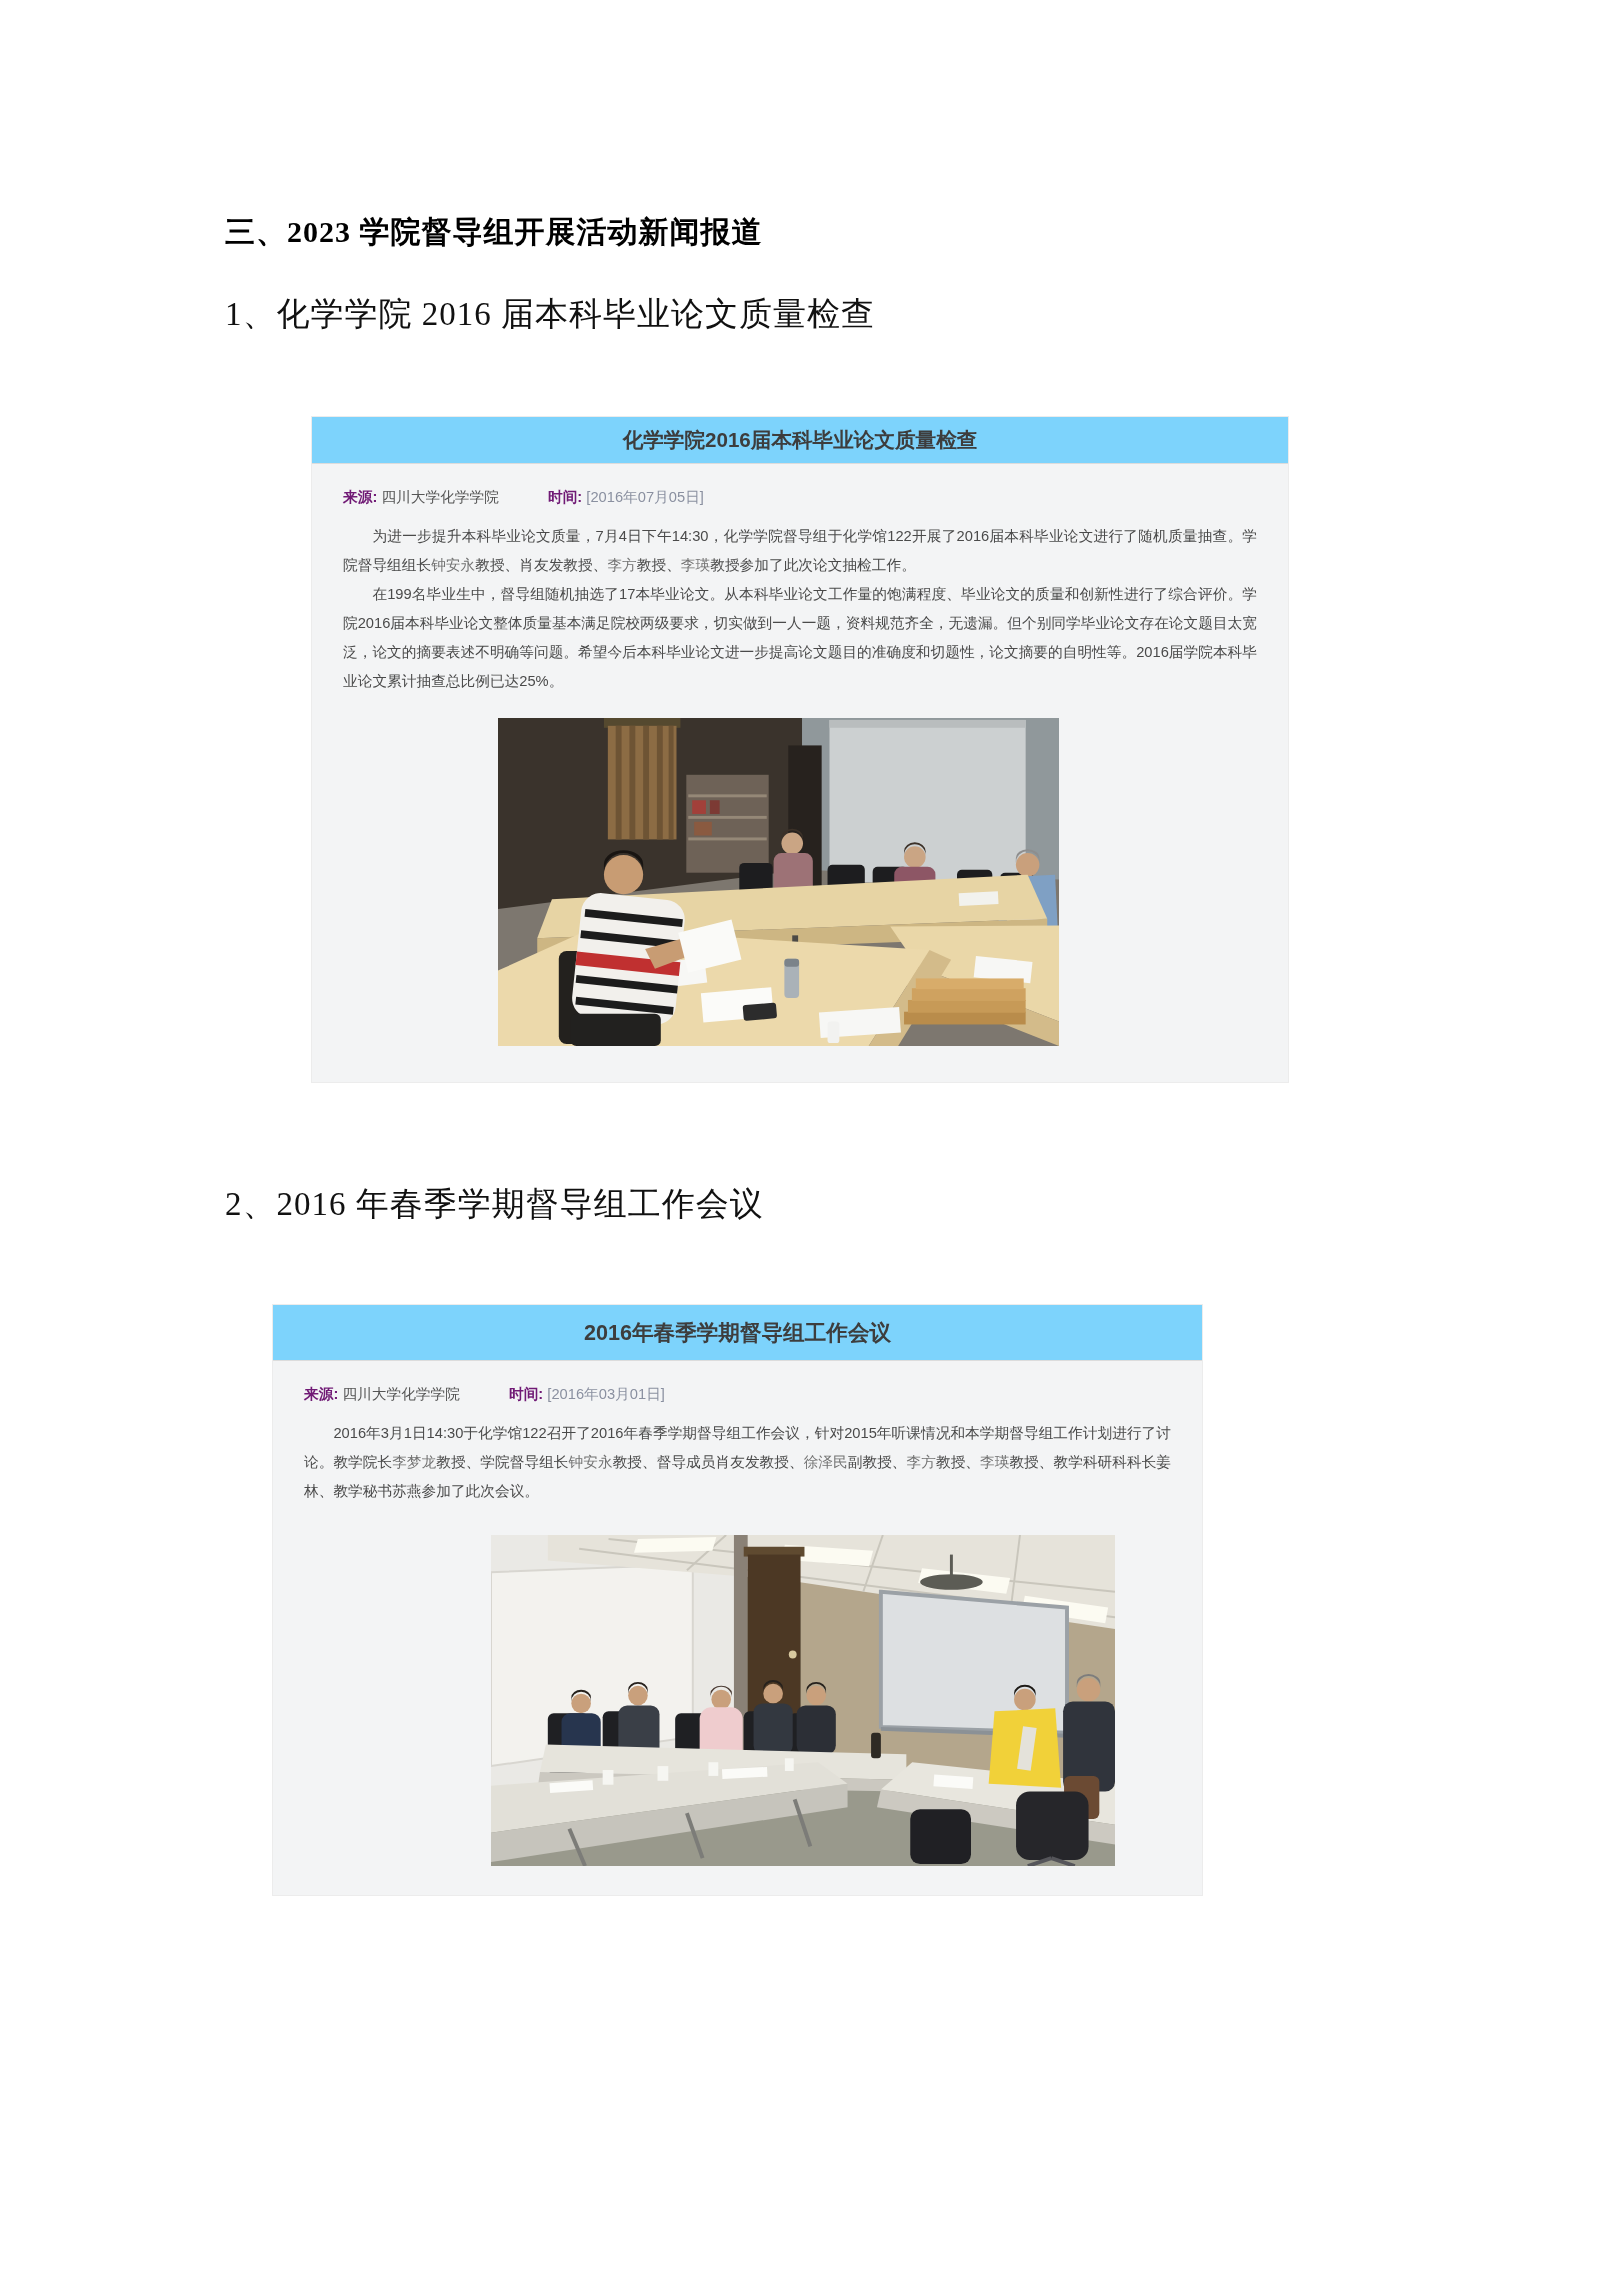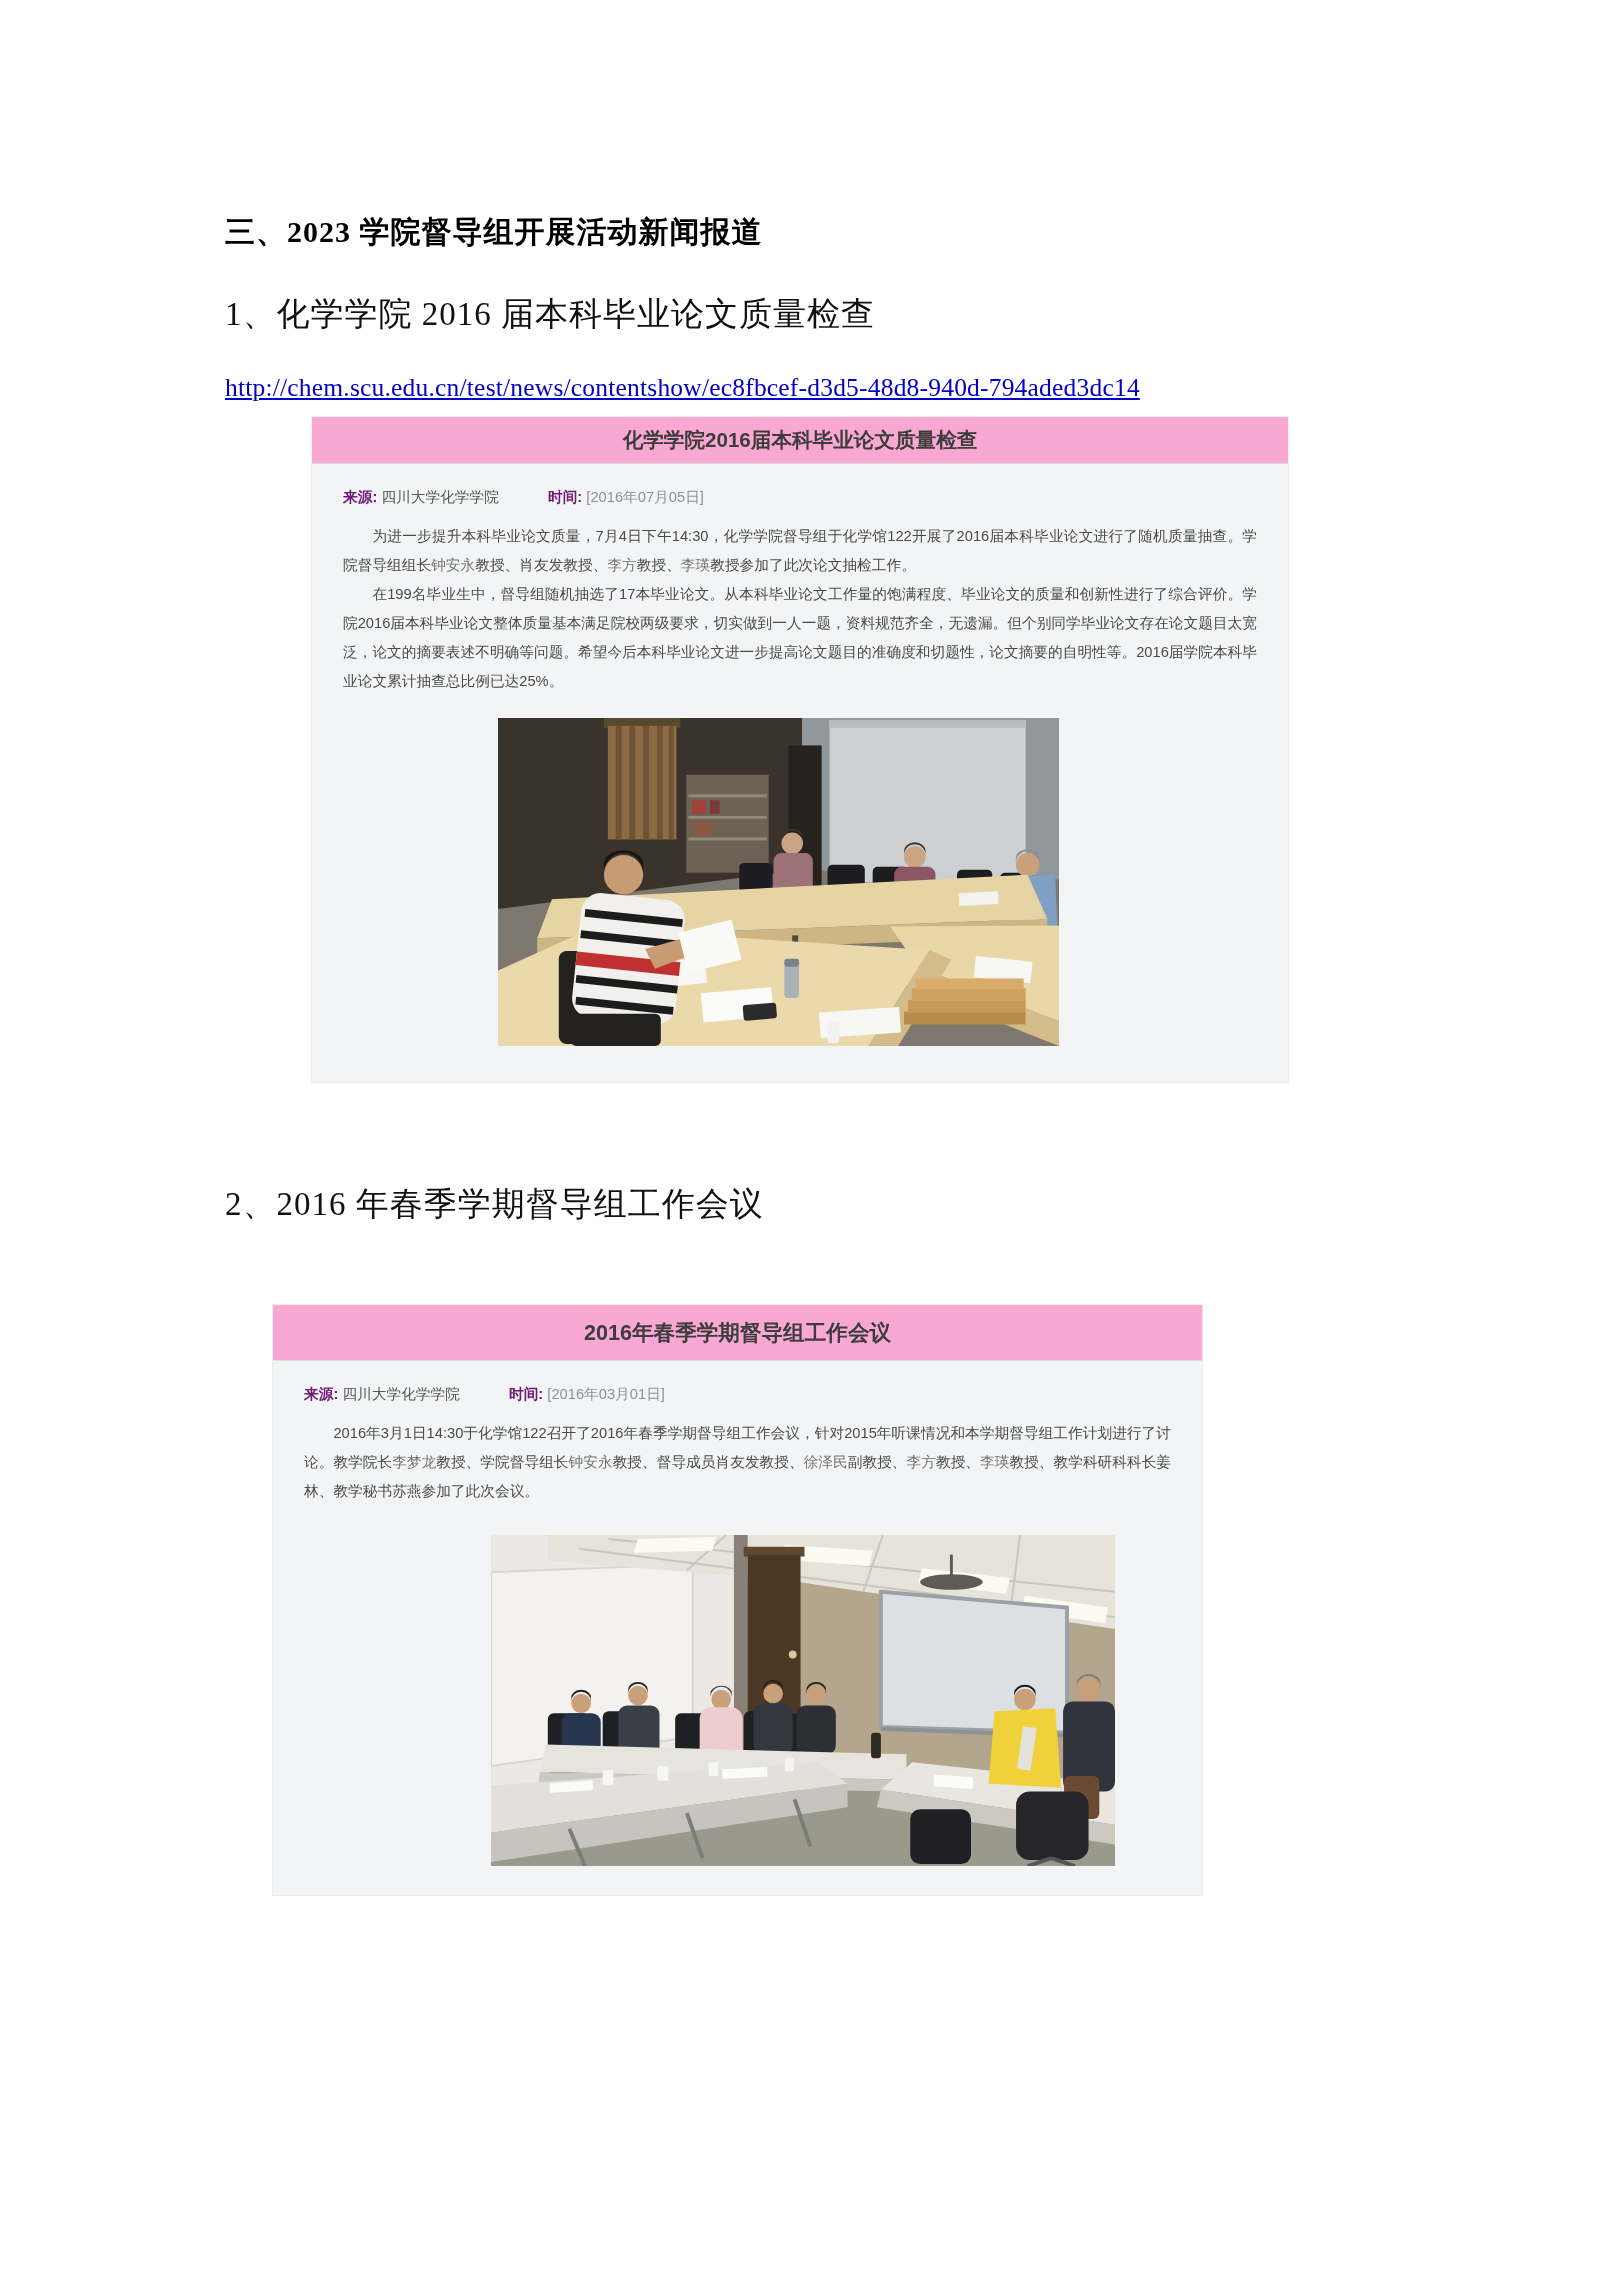--- a/index.html
+++ b/index.html
@@ -29,21 +29,21 @@
   .l2{top:1263px;}
 
   
   .shot{
     position:absolute;background:#f3f4f5;border:1px solid #ececec;
     font-family:"Liberation Sans",sans-serif;box-sizing:border-box;
   }
   .s1{left:311px;top:416px;width:978px;height:667px;}
   .s2{left:272px;top:1304px;width:931px;height:592px;}
   .shot-header{
-    background:#f9a8d4;border-bottom:1px solid #dcdcdc;
+    background:#7dd3fc;border-bottom:1px solid #dcdcdc;
     text-align:center;font-weight:bold;color:#3d3d3d;
   }
   .s1 .shot-header{height:46px;line-height:46px;font-size:20.6px;}
   .s2 .shot-header{height:55px;line-height:55px;font-size:21.6px;}
   .shot-meta{
     margin:23.5px 31px 0 31px;font-size:14.7px;color:#555;
   }
   .meta-label{font-weight:bold;color:#701a75;}
   .ml2{margin-left:45px;text-align:center;}
   .meta-date{color:#8a90a0;}
@@ -58,21 +58,20 @@
   .p2{width:624px;height:331px;margin:29px 0 0 218px;}
 </style>
 </head>
 <body>
 
 <div class="page">
 
   <h2 class="sec-heading">三、2023 学院督导组开展活动新闻报道</h2>
 
   <div class="item-title t1">1、化学学院 2016 届本科毕业论文质量检查</div>
-  <a class="doc-link l1" href="#">http://chem.scu.edu.cn/test/news/contentshow/ec8fbcef-d3d5-48d8-940d-794aded3dc14</a>
 
   <div class="shot s1">
     <div class="shot-header">
       <span>化学学院2016届本科毕业论文质量检查</span>
     </div>
     <div class="shot-meta">
       <span class="meta-label">来源:</span>
       <span class="meta-value">四川大学化学学院</span>
       <span class="meta-label ml2">时间:</span>
       <span class="meta-date">[2016年07月05日]</span>

